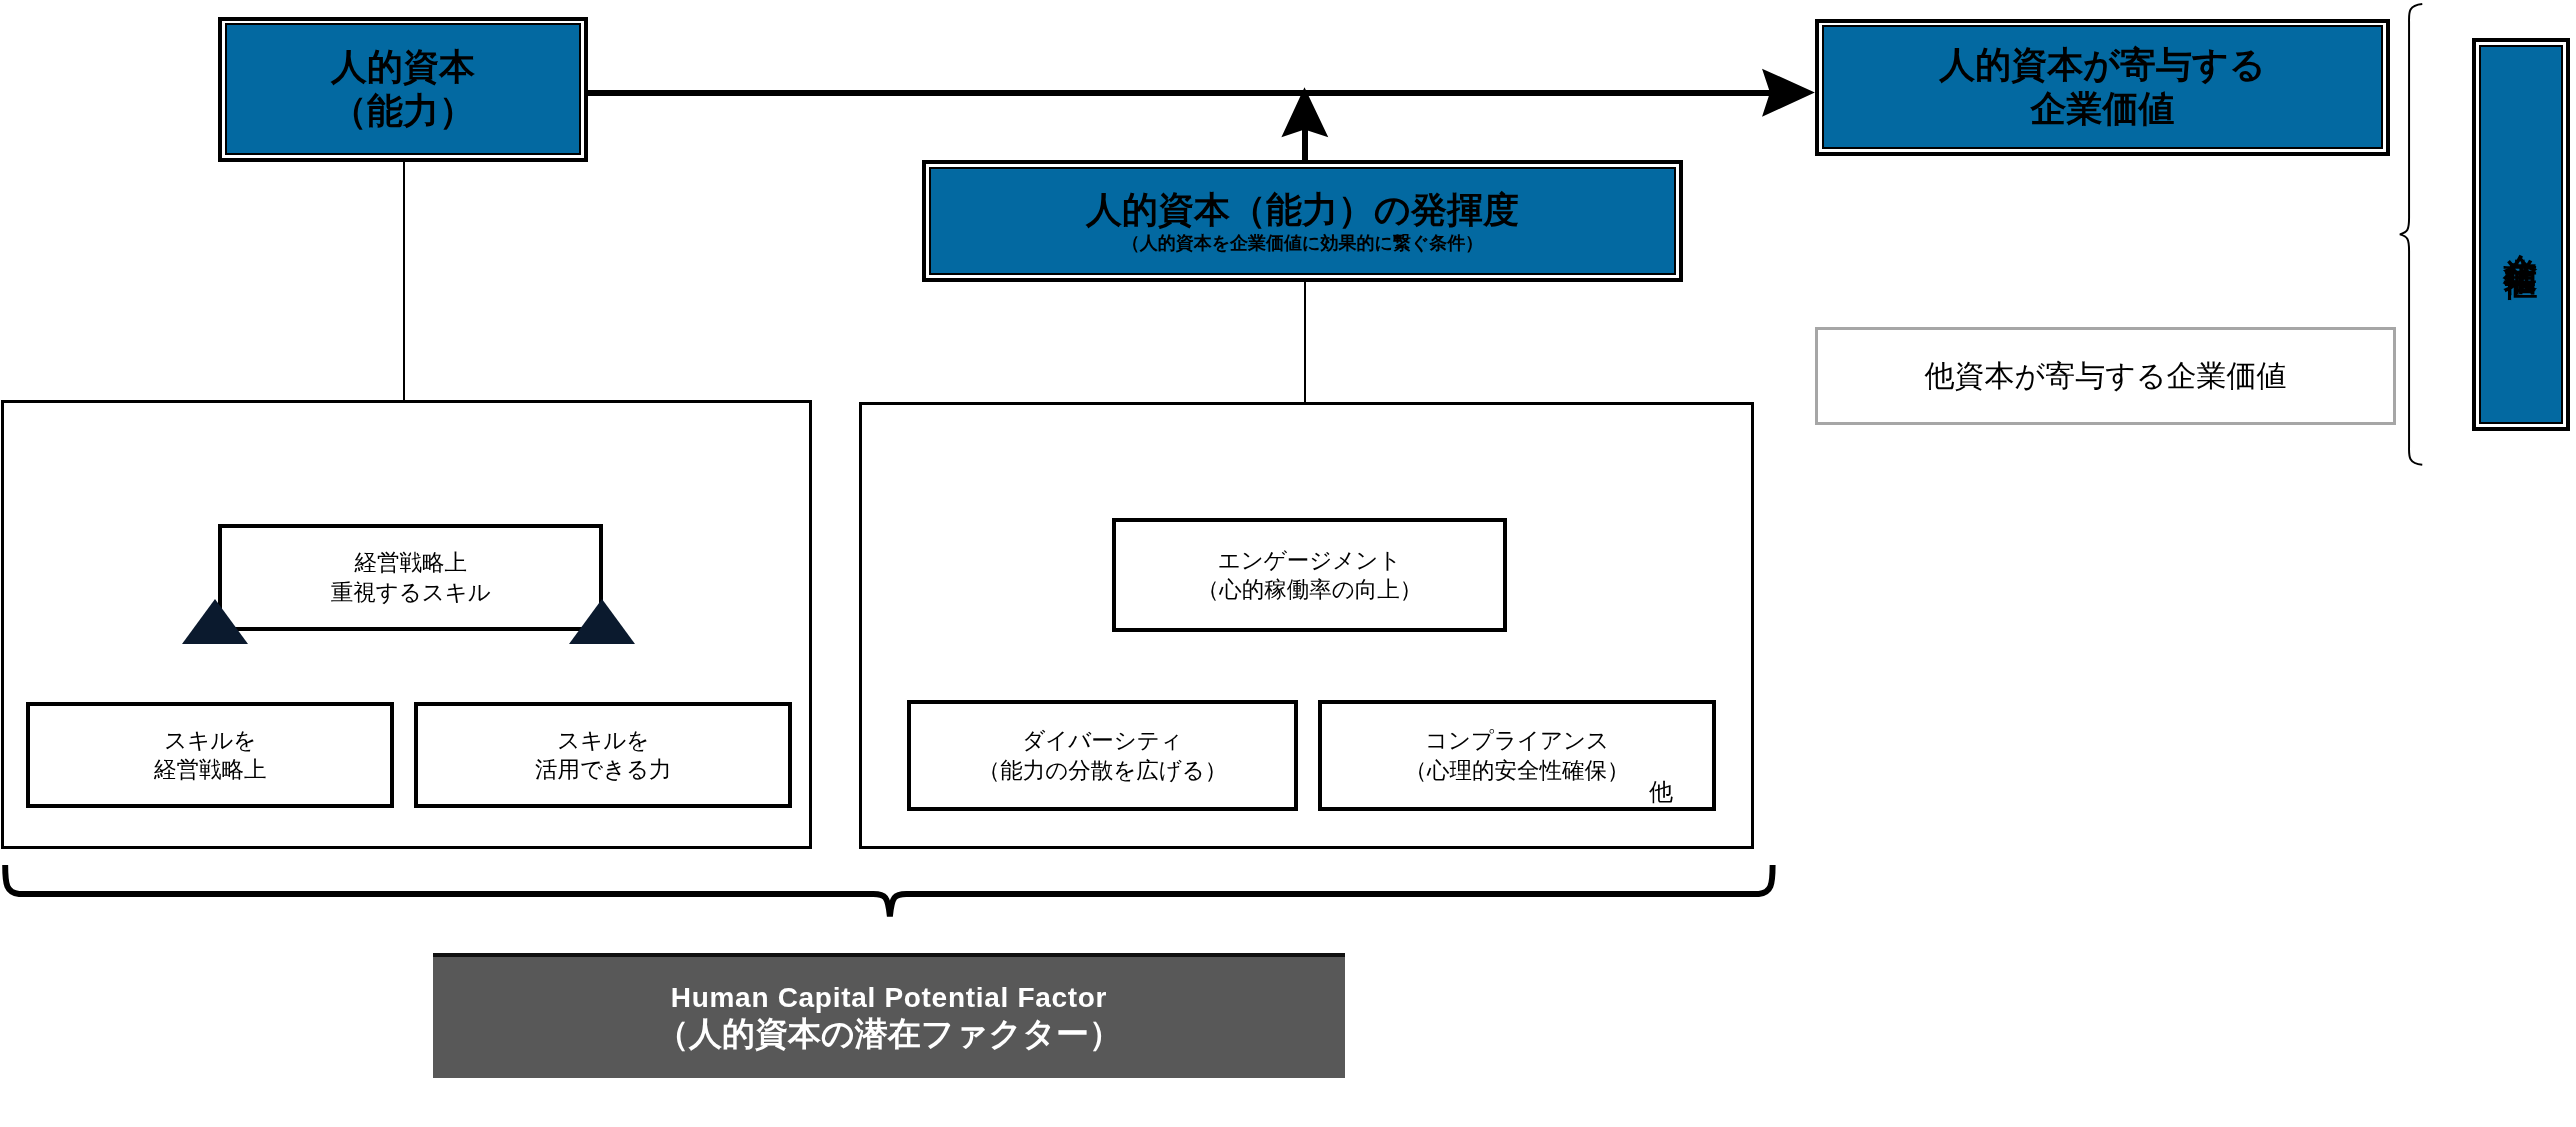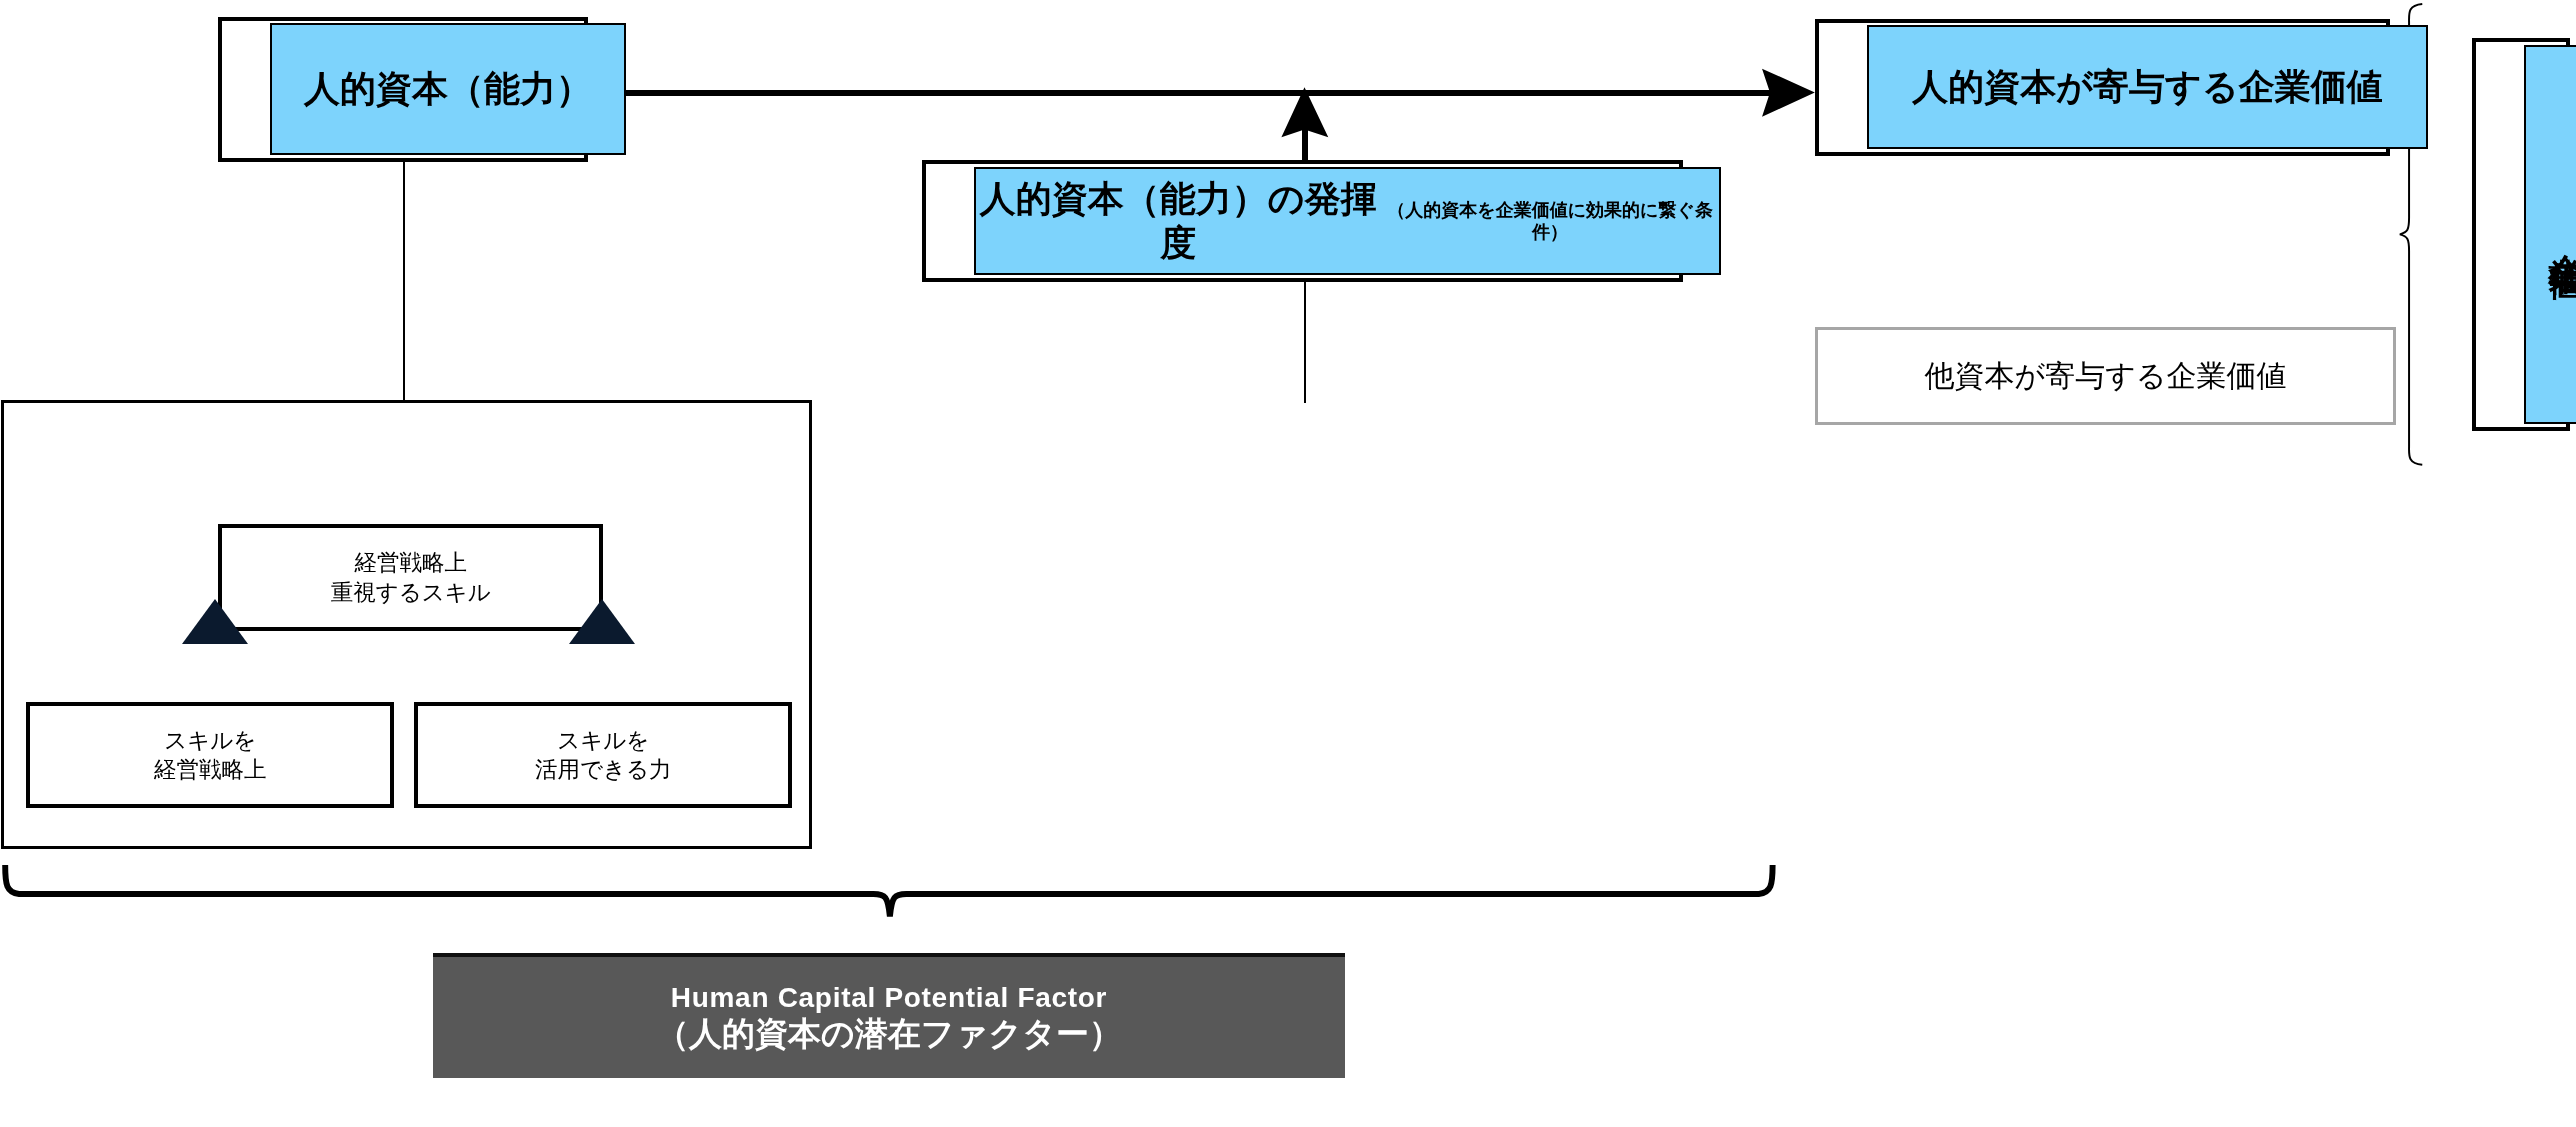--- a/index.html
+++ b/index.html
@@ -23,28 +23,27 @@
   
   .dbl {
     border: 4px solid #000;
     background: #ffffff;
     padding: 2.6px;
   }
   .dbl > .inner {
     width: 100%;
     height: 100%;
     border: 2px solid #000;
-    background: #7dd3fc;
+    background: #0369a1;
     box-sizing: border-box;
     display: flex;
-    flex-direction: row;
+    flex-direction: column;
     align-items: center;
     justify-content: center;
     text-align: center;
-    margin-left: 45px;
   }
 
   
   .plain {
     border: 4.6px solid #000;
     background: #ffffff;
     display: flex;
     flex-direction: column;
     align-items: center;
     justify-content: center;
@@ -185,20 +184,39 @@
       <div class="t-xs">スキルを</div>
       <div class="t-xs">経営戦略上</div>
     </div>
 
     <div class="abs plain" style="left:410px; top:251px; width:378px; height:106px;">
       <div class="t-xs">スキルを</div>
       <div class="t-xs">活用できる力</div>
     </div>
   </div>
 
+  <div class="abs container-box" style="left:859px; top:402px; width:895px; height:447px;">
+
+    <div class="abs plain" style="left:250px; top:65px; width:395px; height:114px;">
+      <div class="t-xs">エンゲージメント</div>
+      <div class="t-xs">（心的稼働率の向上）</div>
+    </div>
+
+    <div class="abs plain" style="left:45px; top:247px; width:391px; height:111px;">
+      <div class="t-xs">ダイバーシティ</div>
+      <div class="t-xs">（能力の分散を広げる）</div>
+    </div>
+
+    <div class="abs plain" style="left:456px; top:247px; width:398px; height:111px;">
+      <div class="t-xs">コンプライアンス</div>
+      <div class="t-xs">（心理的安全性確保）</div>
+    </div>
+
+    <div class="abs t-note" style="left:787px; top:371px;">他</div>
+  </div>
 
   <div class="abs dark-band" style="left:433px; top:953px; width:912px; height:125px;">
     <div class="mono">Human Capital Potential Factor</div>
     <div class="band-jp">（人的資本の潜在ファクター）</div>
   </div>
 
 </div>
 
 
 </body></html>

